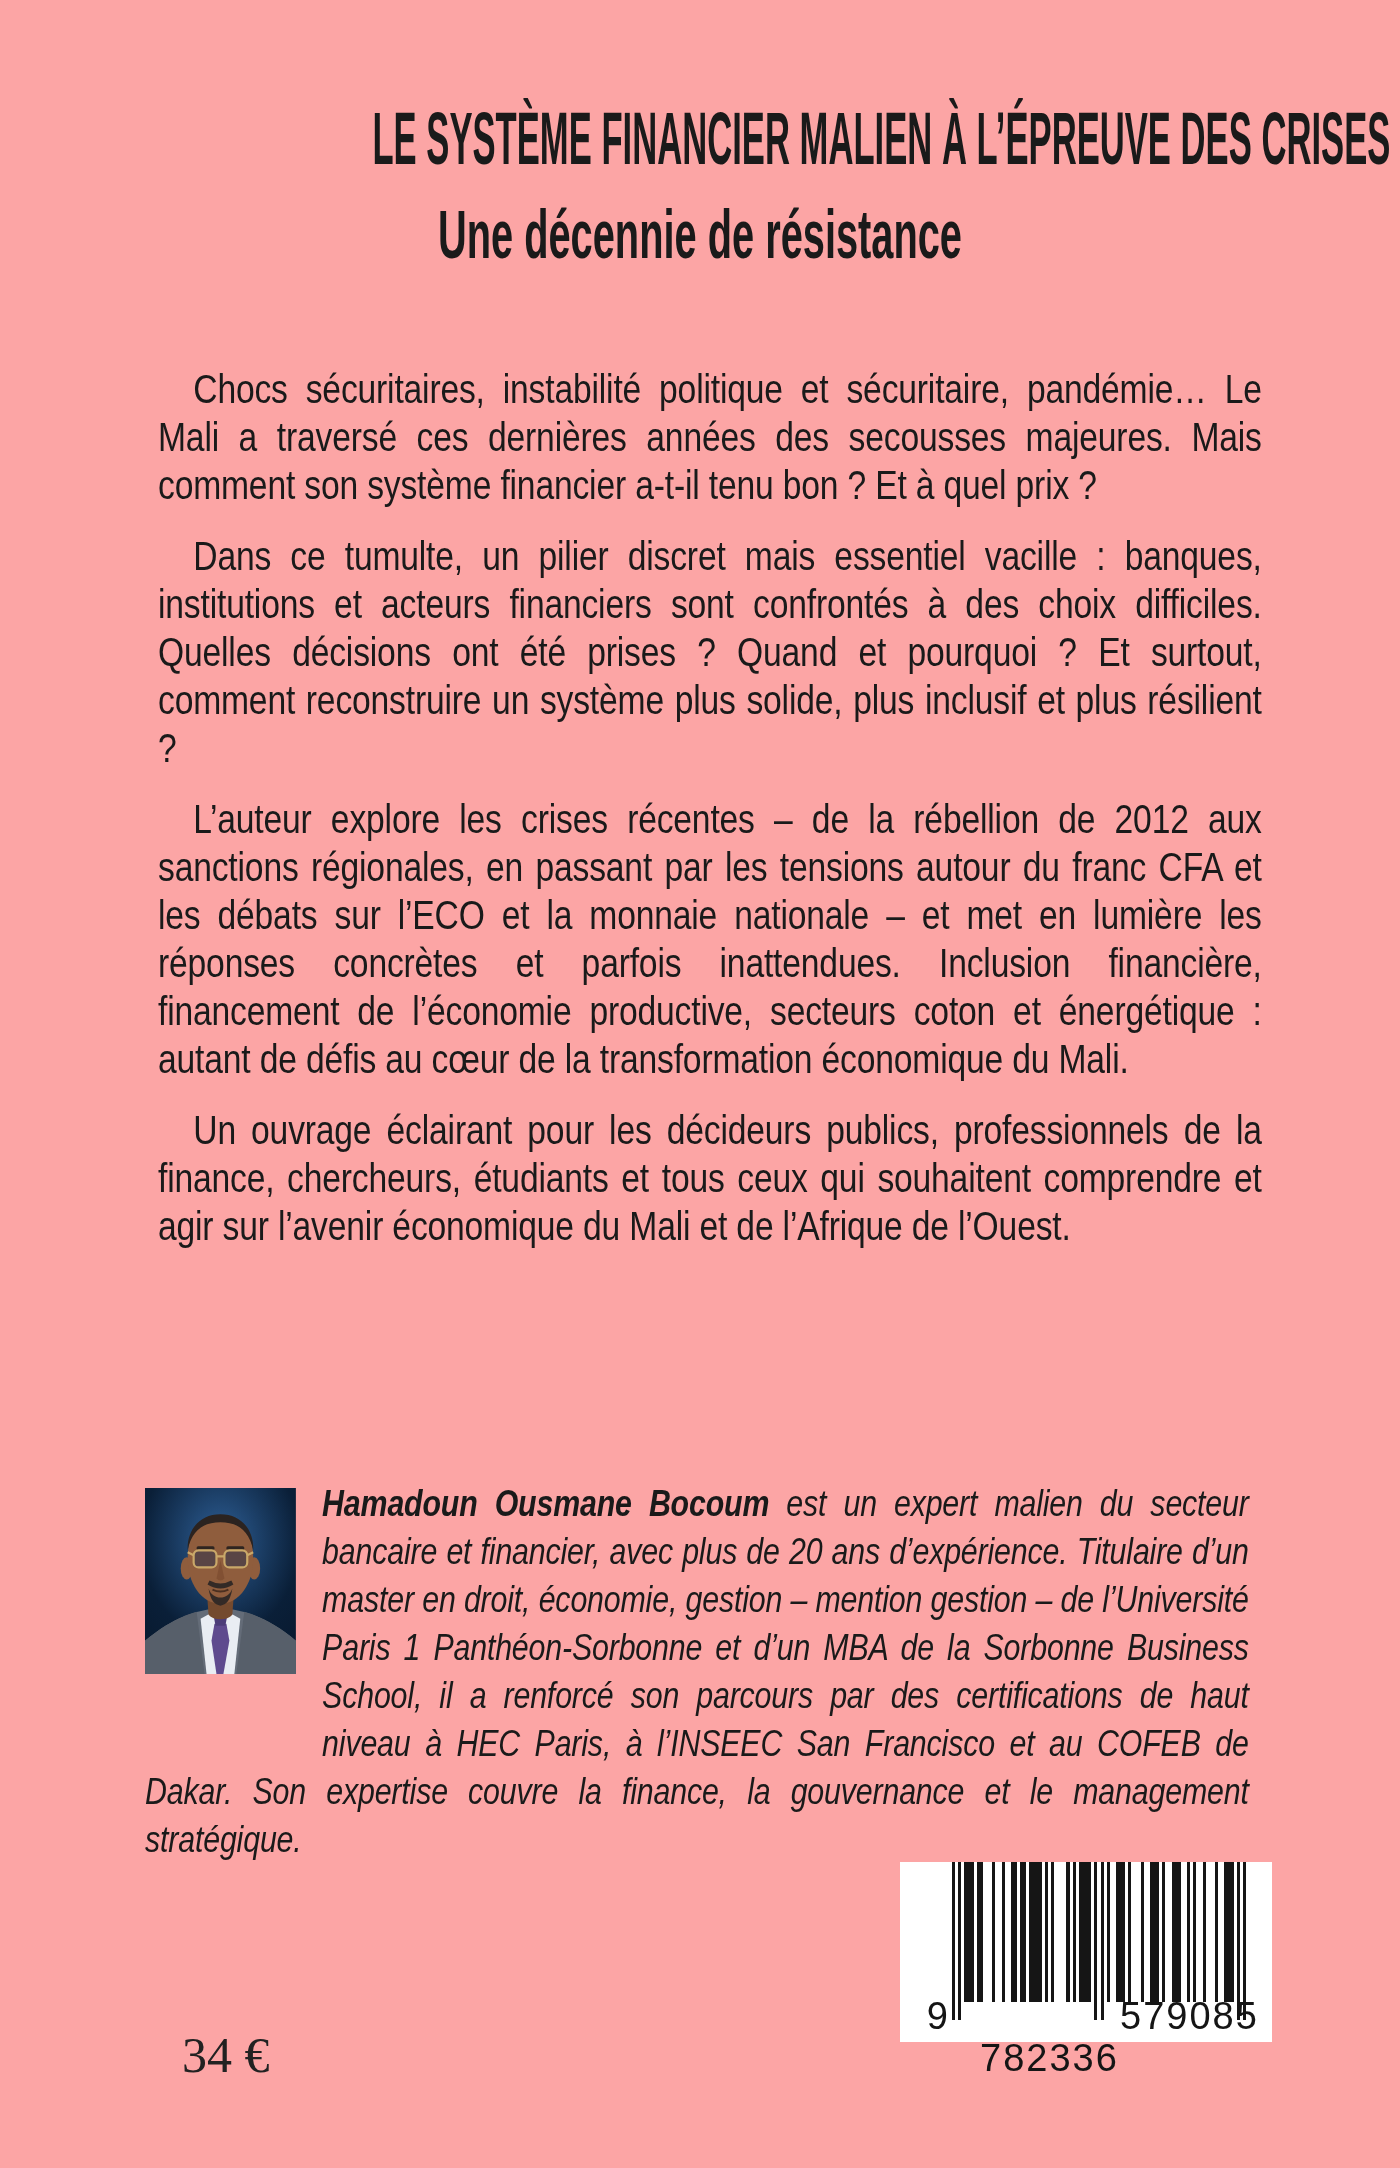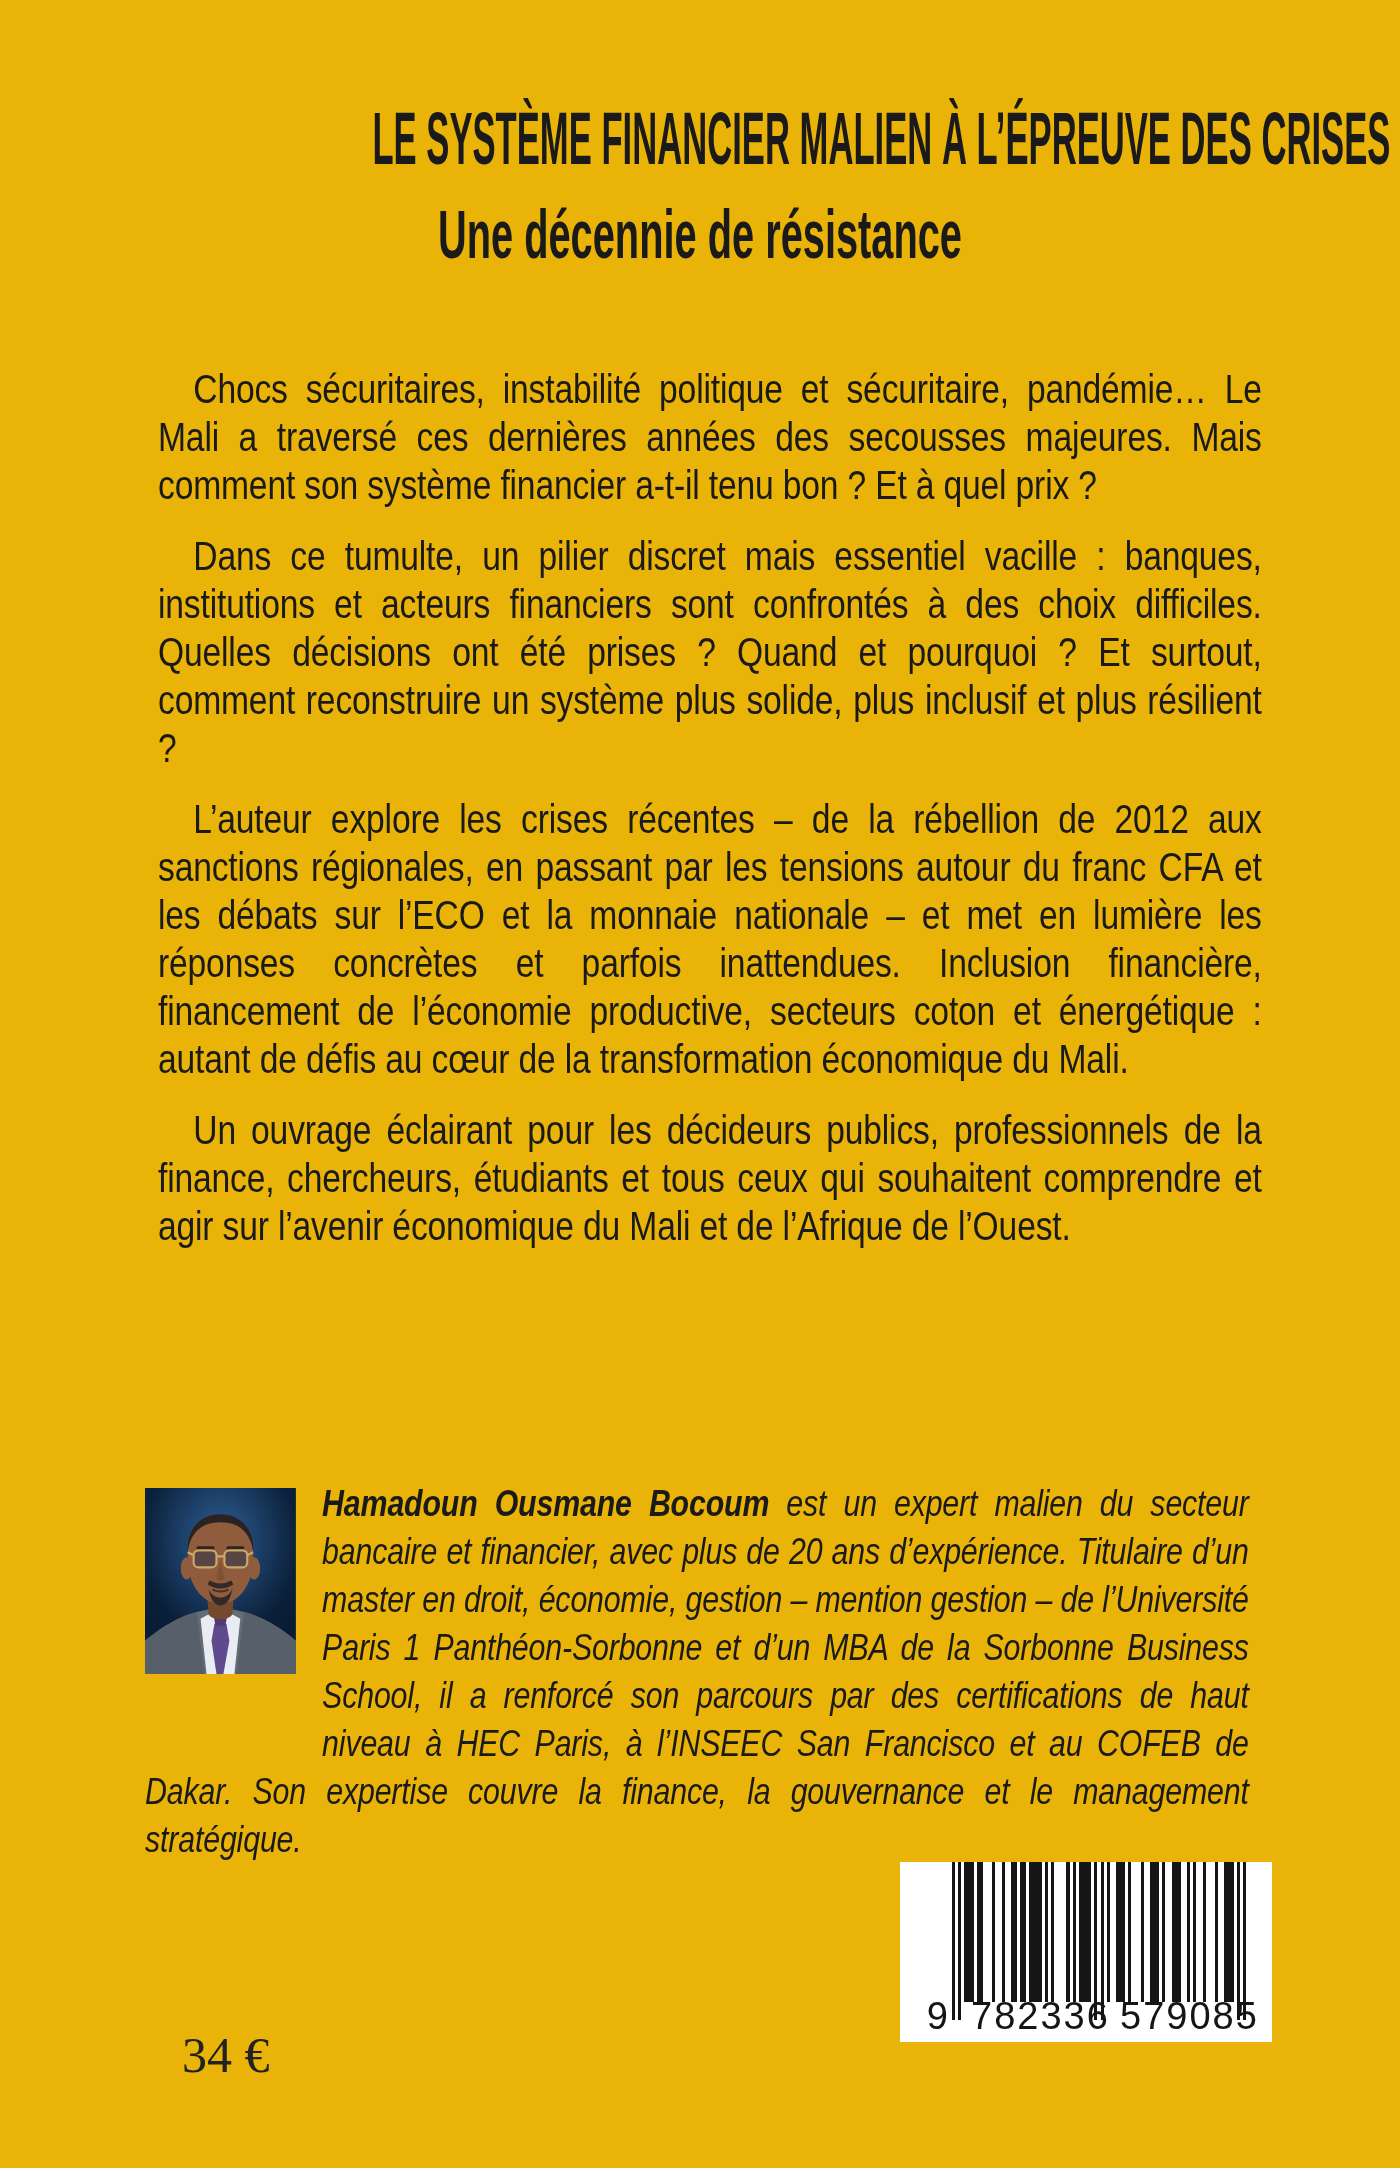--- a/index.html
+++ b/index.html
@@ -1,17 +1,17 @@
 <!DOCTYPE html>
 <html lang="fr"><head>
 <meta charset="utf-8">
 <style>
   html,body { margin:0; padding:0; background:#ffffff; }
   .page {
-    position:relative; width:1400px; height:2168px; background:#eab308;
+    position:relative; width:1400px; height:2168px; background:#fca5a5;
     font-family:"Liberation Sans","DejaVu Sans",sans-serif; color:#1a1a1a;
     overflow:hidden;
   }
 
   
   .title {
     position:absolute; left:0; top:99px; width:1400px;
     text-align:center; font-size:74px; line-height:80px; font-weight:700;
     letter-spacing:0; margin:0; white-space:nowrap;
     transform:scaleX(0.468); transform-origin:50% 50%;
@@ -67,21 +67,21 @@
     position:absolute; left:52px; top:0; display:flex; align-items:flex-start;
   }
   .bars .module { width:3.1px; height:140px; }
   .bars .bar { background:#151515; }
   .bars .guard { height:158px; }
   .bdigit {
     position:absolute; top:132px; font-size:38px; line-height:44px;
     color:#151515; font-family:"Liberation Sans","DejaVu Sans",sans-serif;
   }
   .bd-first { left:12px; width:36px; text-align:right; }
-  .bd-g1 { left:71px; width:126px; text-align:right; letter-spacing:2px; }
+  .bd-g1 { left:80px; width:126px; text-align:right; letter-spacing:2px;margin-top:42px; }
   .bd-g2 { left:220px; width:126px; text-align:left; letter-spacing:2px; }
 </style>
 </head>
 <body>
 
 <div class="page">
 
   <h1 class="title">LE SYSTÈME FINANCIER MALIEN À L’ÉPREUVE DES CRISES</h1>
   <h2 class="subtitle">Une décennie de résistance</h2>
 

